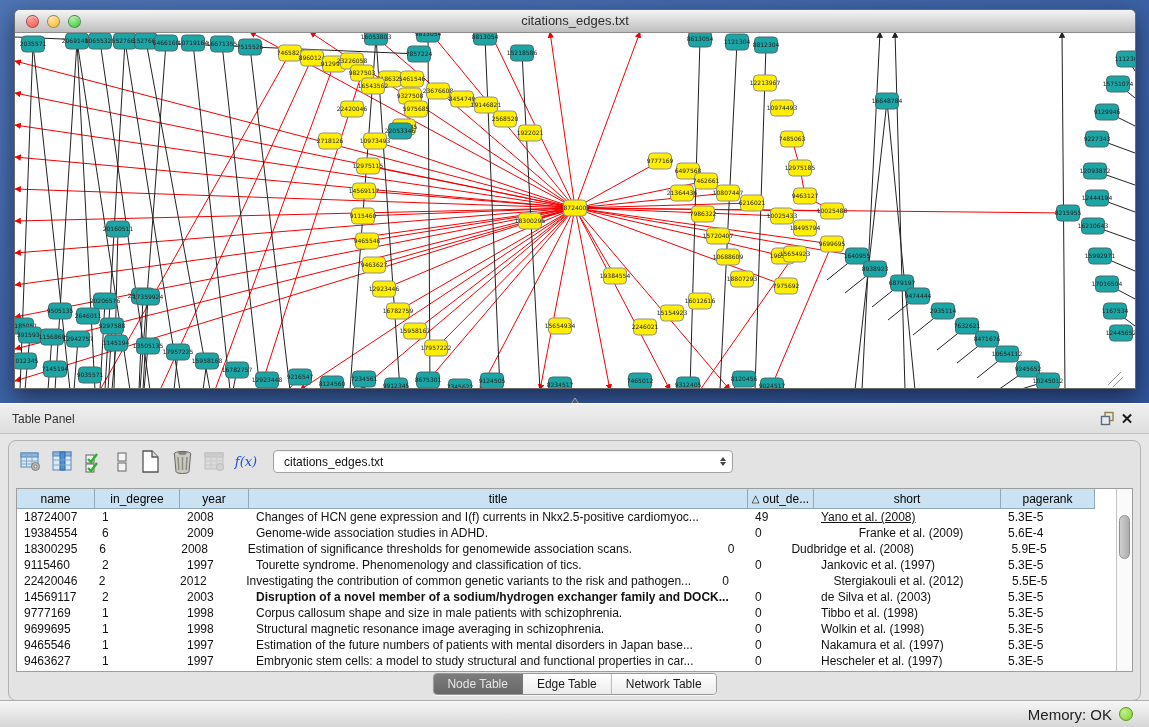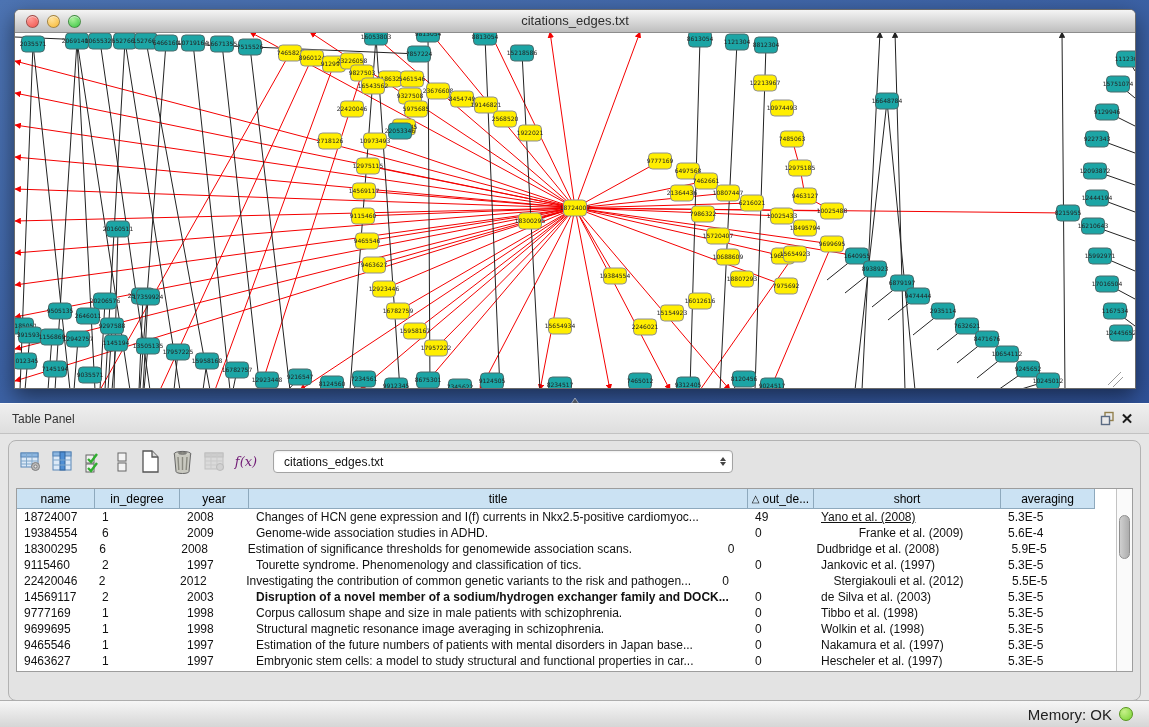--- a/index.html
+++ b/index.html
@@ -39,21 +39,21 @@
   .close-x { font-size:15px; font-weight:bold; color:#1c1c1c; line-height:1; }
 
   .panel-body { position:absolute; left:8px; right:8px; top:37px; height:261px;
     background:#e3e3e3; border:1px solid #b2b2b2; border-radius:8px; }
 
   .toolbar { display:flex; align-items:center; gap:6px; padding:7px 8px 6px 8px; height:40px; }
   .tb-btn { width:26px; height:27px; display:flex; align-items:center; justify-content:center;
     border-radius:4px; }
   .tb-btn.narrow { width:18px; }
   .tb-btn svg { display:block; }
-  .fx-label { font-family:"DejaVu Serif", serif; font-style:italic; font-size:13px; color:#701a75; }
+  .fx-label { font-family:"DejaVu Serif", serif; font-style:italic; font-size:13px; color:#1d4ed8; }
   .combo { width:460px; height:23px; margin-left:8px; background:#fff;
     border:1px solid #a3a3a3; border-radius:4px; display:flex; align-items:center;
     padding:0 6px 0 10px; box-shadow:inset 0 1px 2px rgba(0,0,0,.08); }
   .combo-value { flex:1; font-size:12px; color:#111; }
   .combo-arrows { display:flex; flex-direction:column; gap:1px; align-items:center; }
   .combo-arrows i { width:0; height:0; border-left:3.5px solid transparent;
     border-right:3.5px solid transparent; display:block; }
   .combo-arrows .up { border-bottom:4px solid #444; }
   .combo-arrows .dn { border-top:4px solid #444; }
 
@@ -613,21 +613,21 @@
       <div class="table-wrap">
         <div class="tbl">
           <div class="tbl-main">
             <div class="thead" id="thead">
                 <div class="th" style="width: 78px;">name</div>
                 <div class="th" style="width: 85px;">in_degree</div>
                 <div class="th" style="width: 69px;">year</div>
                 <div class="th" style="width: 499px;">title</div>
                 <div class="th" style="width: 66px;"><span class="sort">△</span>out_de...</div>
                 <div class="th" style="width: 187px;">short</div>
-                <div class="th" style="width: 94px;">averaging</div>
+                <div class="th" style="width: 94px;">pagerank</div>
               </div>
             <div id="tbody">
                 <div class="trow">
                   <div class="td" style="width: 78px;">18724007</div>
                   <div class="td" style="width: 85px;">1</div>
                   <div class="td" style="width: 69px;">2008</div>
                   <div class="td" style="width: 499px;">Changes of HCN gene expression and I(f) currents in Nkx2.5-positive cardiomyoc...</div>
                   <div class="td" style="width: 66px;">49</div>
                   <div class="td" style="width: 187px; text-decoration: underline;">Yano et al. (2008)</div>
                   <div class="td" style="width: 94px;">5.3E-5</div>
@@ -640,21 +640,21 @@
                   <div class="td" style="width: 66px;">0</div>
                   <div class="td" style="width: 187px; text-align: center;">Franke et al. (2009)</div>
                   <div class="td" style="width: 94px;">5.6E-4</div>
                 </div>
                 <div class="trow">
                   <div class="td" style="width: 78px;">18300295</div>
                   <div class="td" style="width: 85px;">6</div>
                   <div class="td" style="width: 69px;">2008</div>
                   <div class="td" style="width: 499px;">Estimation of significance thresholds for genomewide association scans.</div>
                   <div class="td" style="width: 66px;">0</div>
-                  <div class="td" style="width: 187px; text-align: center;">Dudbridge et al. (2008)</div>
+                  <div class="td" style="width: 187px;">Dudbridge et al. (2008)</div>
                   <div class="td" style="width: 94px; margin-left: 40px;">5.9E-5</div>
                 </div>
                 <div class="trow">
                   <div class="td" style="width: 78px;">9115460</div>
                   <div class="td" style="width: 85px;">2</div>
                   <div class="td" style="width: 69px;">1997</div>
                   <div class="td" style="width: 499px;">Tourette syndrome. Phenomenology and classification of tics.</div>
                   <div class="td" style="width: 66px;">0</div>
                   <div class="td" style="width: 187px;">Jankovic et al. (1997)</div>
                   <div class="td" style="width: 94px;">5.3E-5</div>
@@ -715,20 +715,25 @@
                 </div>
               </div>
           </div>
           <div class="tbl-filler"></div>
           <div class="vscroll">
             <div class="vthumb"></div>
           </div>
         </div>
       </div>
 
+      <div class="segmented" id="tabs">
+          <div class="seg active">Node Table</div>
+          <div class="seg">Edge Table</div>
+          <div class="seg">Network Table</div>
+        </div>
     </div>
 
     <div class="status-bar">
       <span class="status-label">Memory: OK</span>
       <span class="status-dot" style="background: radial-gradient(circle at 35% 30%, rgb(199, 240, 138), rgb(119, 210, 50));"></span>
     </div>
   </div>
 </div>
 
 </body></html>

